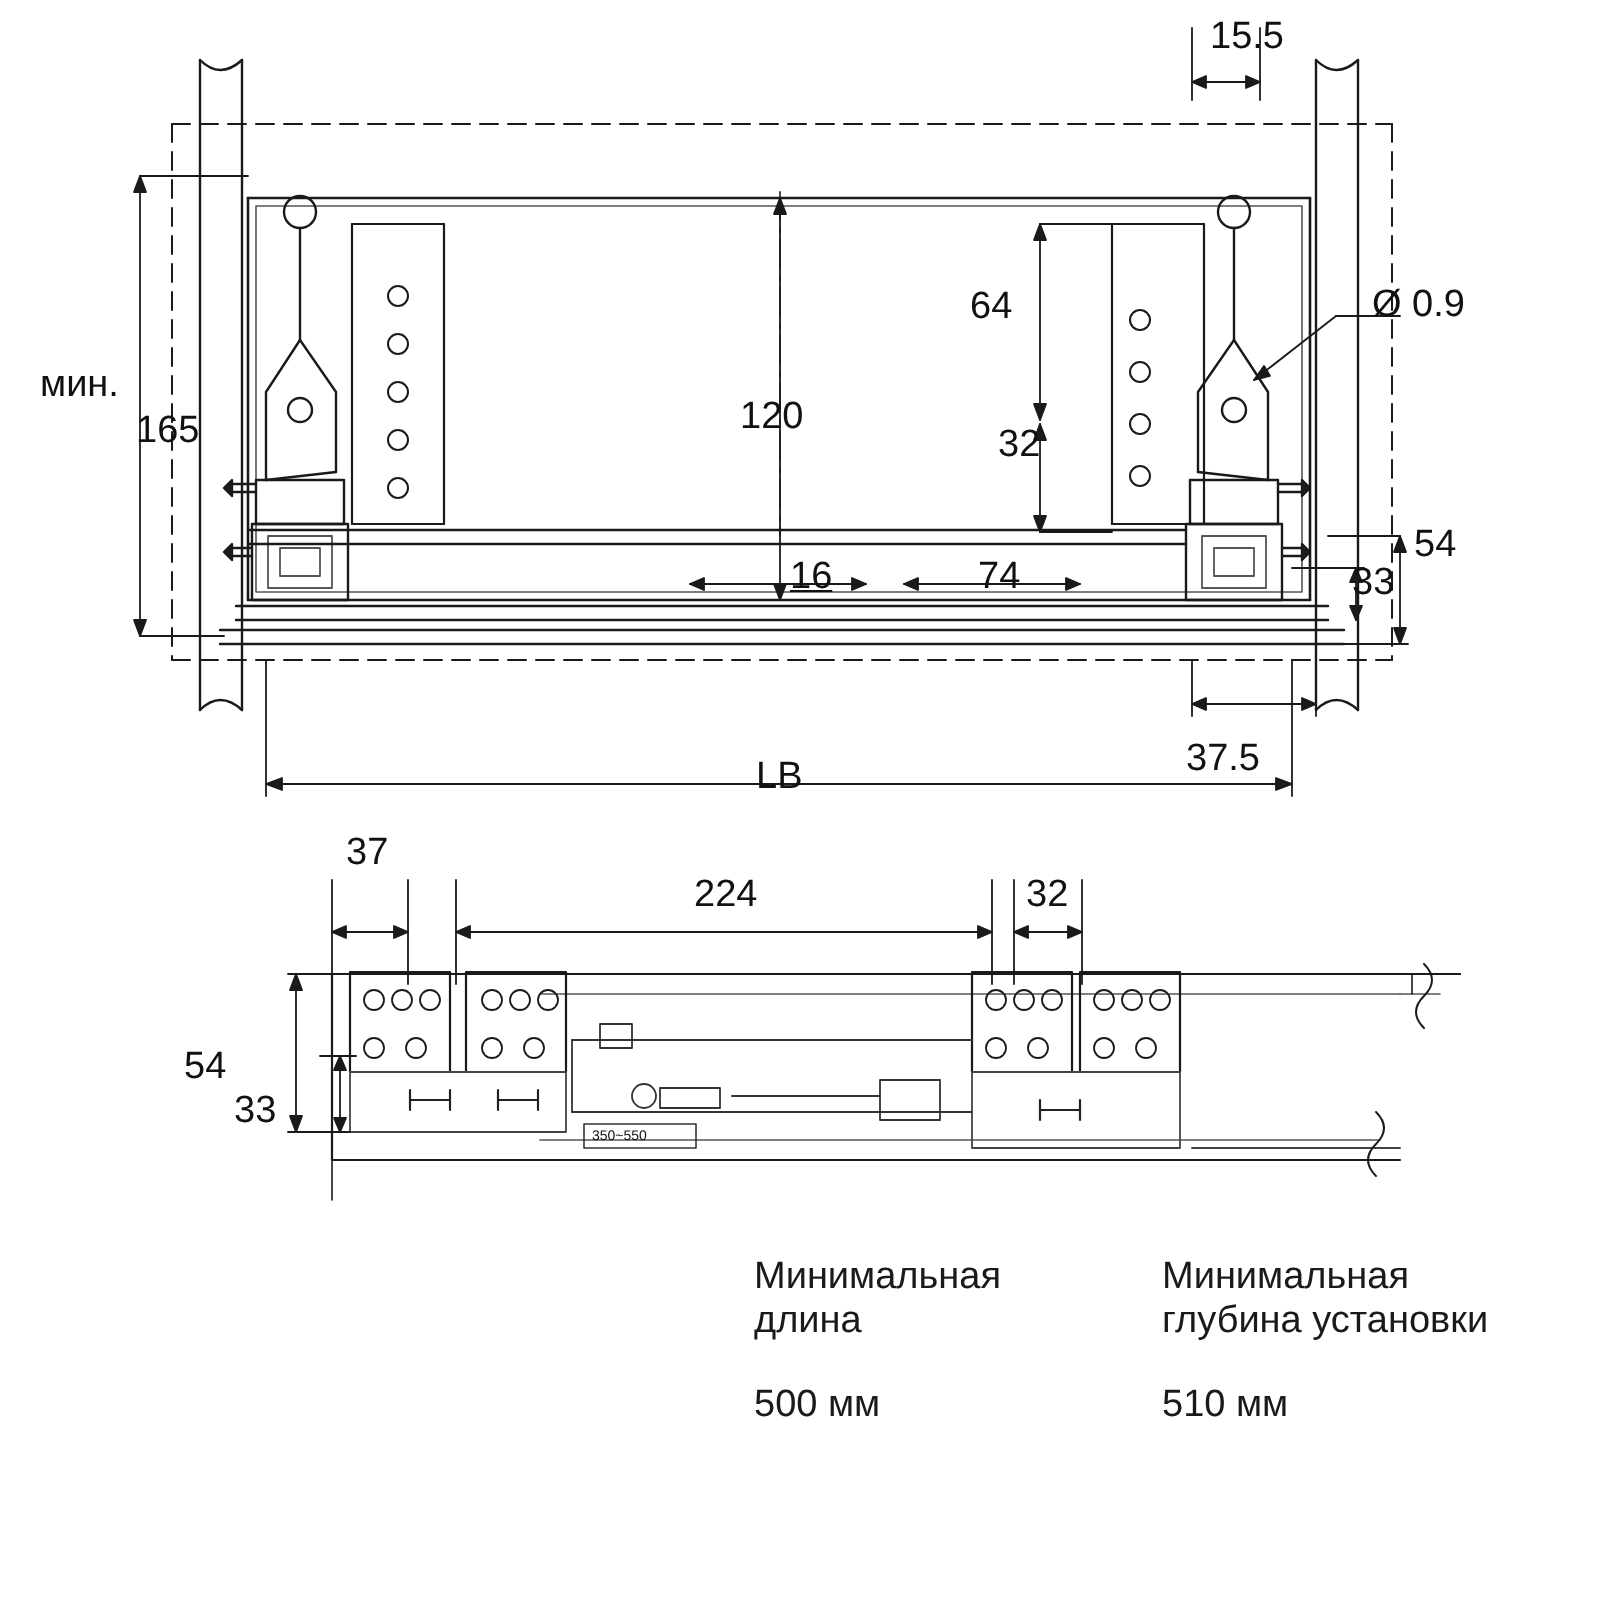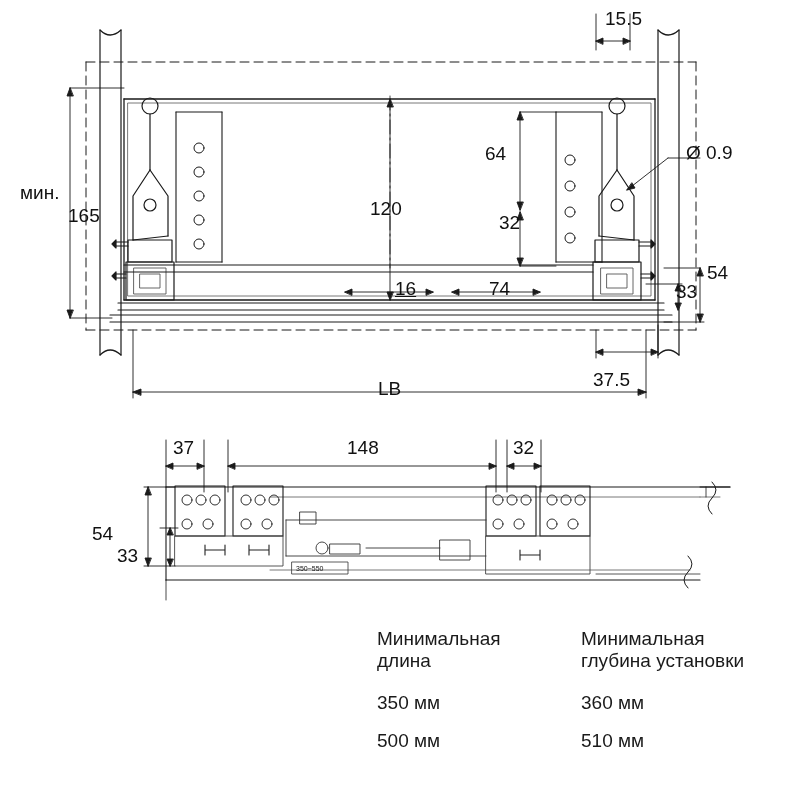--- a/index.html
+++ b/index.html
@@ -296,43 +296,39 @@
 
   <div class="lbl d" style="left:395px; top:278px;text-decoration:underline;">16</div>
   <div class="lbl d" style="left:489px; top:278px;">74</div>
 
   <div class="lbl d" style="left:707px; top:262px;">54</div>
   <div class="lbl d" style="left:676px; top:281px;">33</div>
 
   <div class="lbl d" style="left:593px; top:355px;margin-top:14px;">37.5</div>
   <div class="lbl d" style="left:378px; top:378px;">LB</div>
 
-  <div class="lbl d" style="left:173px; top:437px;">37</div>
-  <div class="lbl d" style="left:347px; top:437px;">148</div>
+  <div class="lbl d" style="left:173px; top:416px;">37</div>
+  <div class="lbl d" style="left:347px; top:437px;">224</div>
   <div class="lbl d" style="left:513px; top:437px;">32</div>
   <div class="lbl d" style="left:92px; top:523px;">54</div>
   <div class="lbl d" style="left:117px; top:545px;">33</div>
   <div class="lbl tiny" style="left:296px; top:565px;">350~550</div>
 
   <table class="tbl">
     <tbody>
         <tr>
       <td class="hdr" style="width:180px;">
         <div>Минимальная</div>
         <div>длина</div>
       </td>
       <td class="hdr collineA">
         <div>Минимальная</div>
         <div>глубина установки</div>
       </td>
     </tr>
     <tr>
-      <td class="cell rowline">350 мм</td>
-      <td class="cell rowline collineA">360 мм</td>
-    </tr>
-    <tr>
       <td class="cell rowline">500 мм</td>
       <td class="cell rowline collineA">510 мм</td>
     </tr>
   </tbody>
     </table>
 
 </div>
 
 </body></html>

